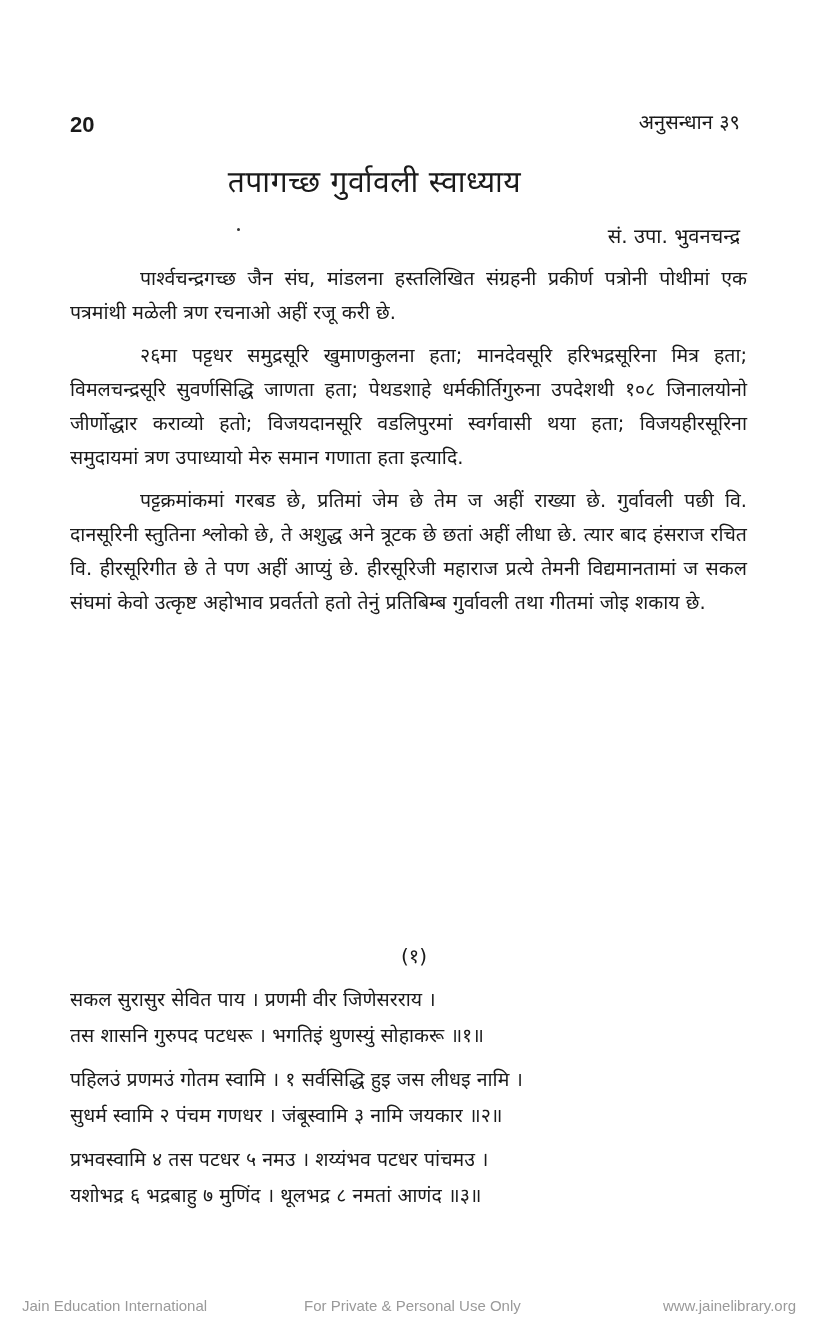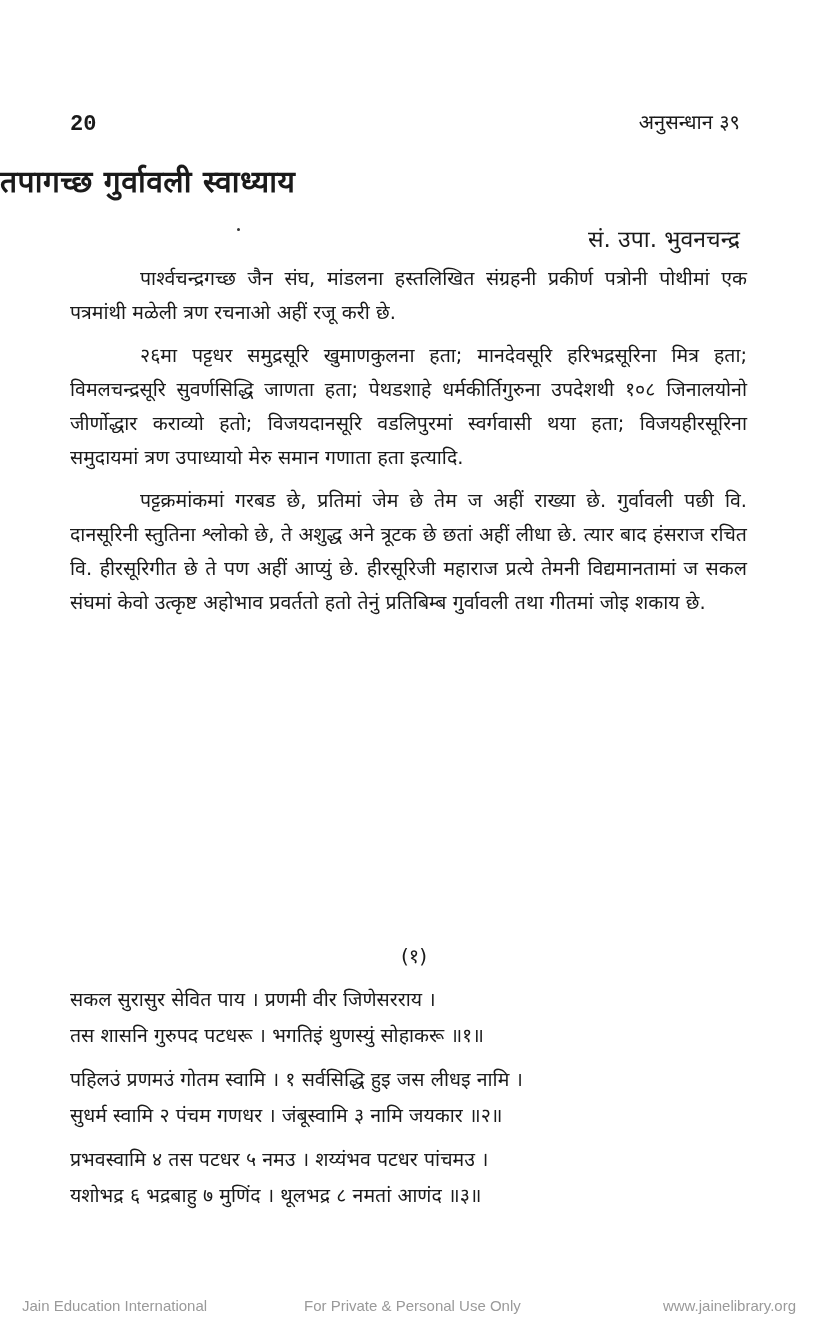--- a/index.html
+++ b/index.html
@@ -3,31 +3,31 @@
 <meta charset="utf-8">
 <style>
   html, body { margin: 0; padding: 0; }
   body {
     width: 828px; height: 1338px; background: #ffffff; position: relative;
     overflow: hidden; color: #1a1a1a;
     font-family: "DejaVu Sans", sans-serif;
   }
   .page-number {
     position: absolute; left: 70px; top: 112px;
-    font-family: Liberation Mono, monospace; font-weight: bold; font-size: 22px;
+    font-family: Liberation Sans, sans-serif; font-weight: bold; font-size: 22px;
   }
   .running-head {
     position: absolute; right: 88px; top: 108px; font-size: 20px; margin-left: 32px;
   }
   .title {
-    position: absolute; left: 0; width: 749px; top: 160px; text-align: left;
-    font-size: 30px; font-weight: bold; letter-spacing: 0.5px;
+    position: absolute; left: 0; width: 749px; top: 160px; text-align: center;
+    font-size: 30px; font-weight: normal; letter-spacing: 0.5px;
   }
   .editor {
-    position: absolute; right: 88px; top: 222px; font-size: 23px;
+    position: absolute; right: 88px; top: 222px; font-size: 20px;
   }
   .dot { position: absolute; left: 237px; top: 228px; width: 3px; height: 3px; background: #333; border-radius: 50%; }
   .body-text {
     position: absolute; left: 70px; width: 678px; top: 262px;
     font-size: 19.5px; line-height: 34px; text-align: justify;
   }
   .body-text p { margin: 0 1px 9px 0; text-indent: 70px; }
   .section-num {
     position: absolute; left: 0; width: 828px; text-align: center; top: 942px; font-size: 20px;
   }

